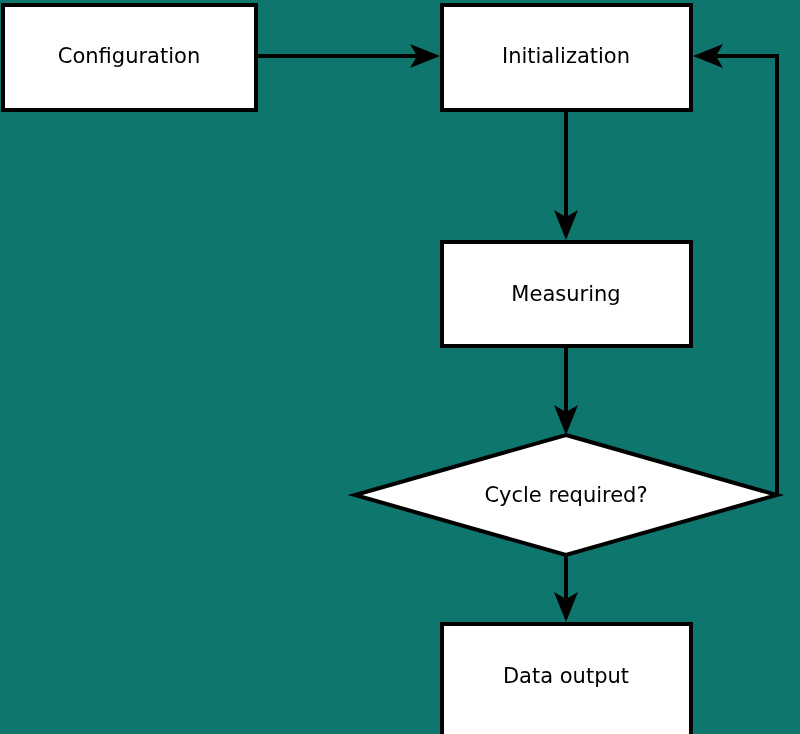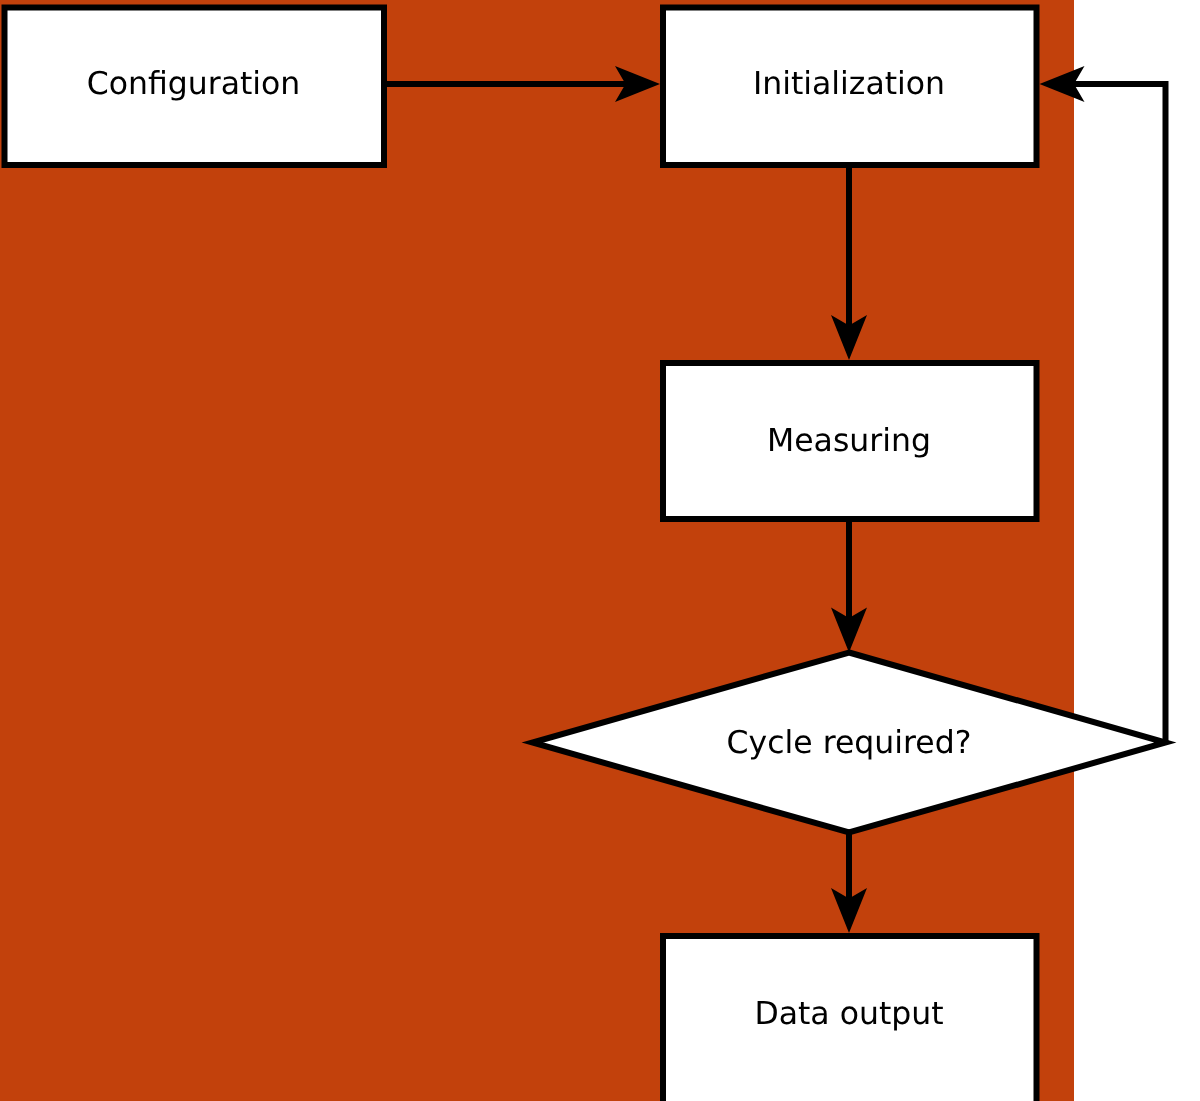--- a/index.html
+++ b/index.html
@@ -8,23 +8,23 @@
     background: #ffffff;
   }
   body {
     width: 800px;
     height: 734px;
     overflow: hidden;
     font-family: "DejaVu Sans", "Liberation Sans", sans-serif;
   }
   #flowchart-canvas {
     position: relative;
-    width: 716px;
+    width: 800px;
     height: 734px;
-    background: #c2410c;
+    background: #0f766e;
   }
   #flow-svg {
     position: absolute;
     top: 0;
     left: 0;
     width: 800px;
     height: 734px;
     display: block;
   }
   .node-shape {

